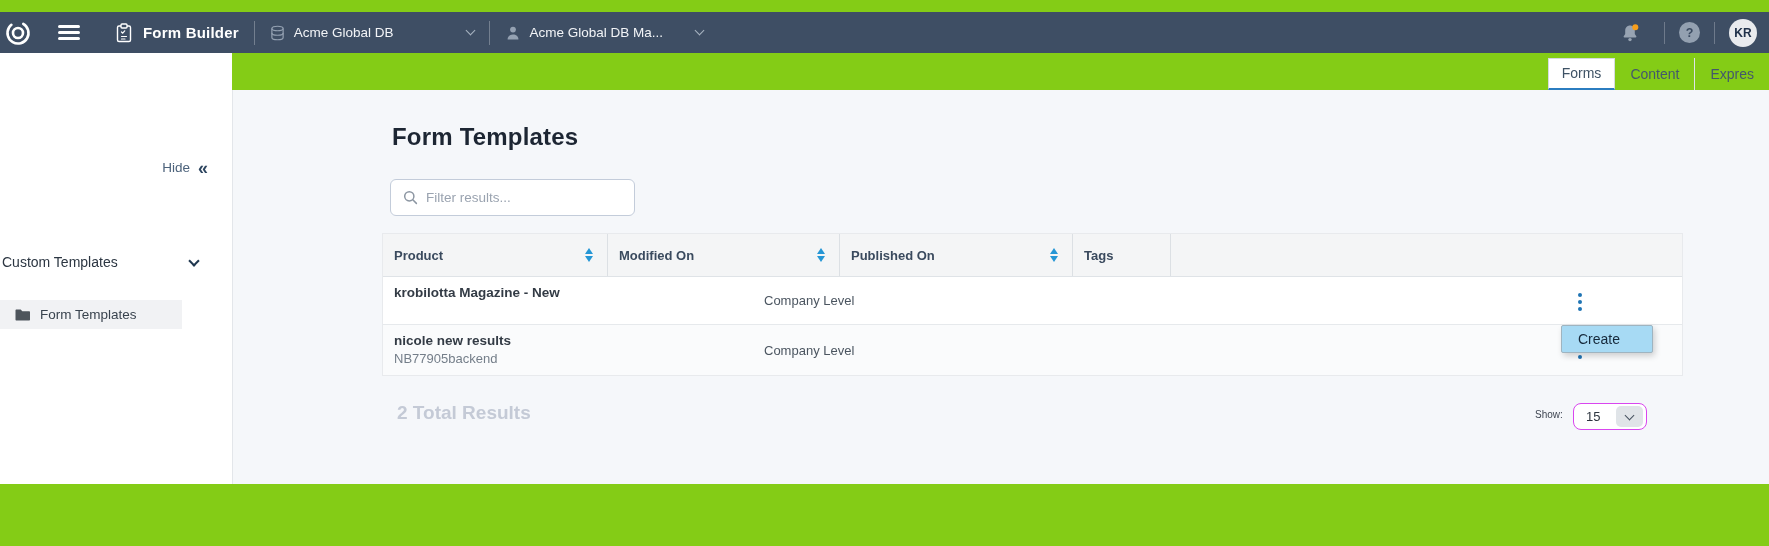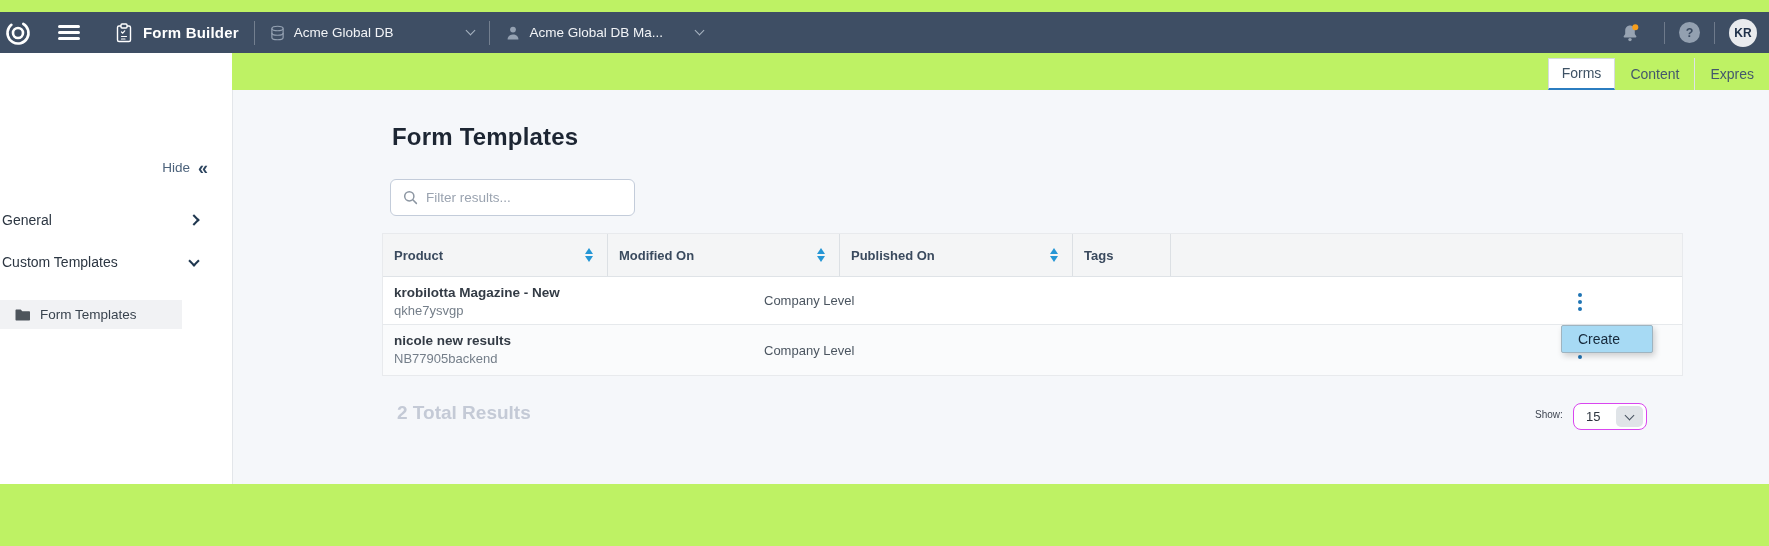--- a/index.html
+++ b/index.html
@@ -1,17 +1,17 @@
 <!DOCTYPE html>
 <html><head>
 <meta charset="utf-8">
 <style>
   * { margin:0; padding:0; box-sizing:border-box; }
   html,body { width:1769px; height:546px; background:#ffffff; font-family:"Liberation Sans", sans-serif; }
-  .page { position:relative; width:1769px; height:546px; overflow:hidden; background:#bef264; }
+  .page { position:relative; width:1769px; height:546px; overflow:hidden; background:#84cc16; }
 
   
   .navbar { position:absolute; left:0; top:12px; width:1769px; height:41px; background:#3e4e64; display:flex; align-items:center; }
   .nav-left { display:flex; align-items:center; padding-left:5px; }
   .logo { width:26px; height:26px; margin-right:27px; cursor:pointer; }
   .hamburger { width:22px; height:15px; display:flex; flex-direction:column; justify-content:space-between; margin-right:35px; cursor:pointer; }
   .hamburger i { display:block; height:3px; border-radius:2px; background:#fff; }
   .app-group { display:flex; align-items:center; gap:10px; }
   .app-title { color:#ffffff; font-weight:bold; font-size:15px; letter-spacing:.2px; }
   .nav-sep { width:1px; height:24px; background:rgba(255,255,255,.28); margin:0 15px; }
@@ -145,24 +145,20 @@
     <div class="tab active">Forms</div>
     <div class="tab mid">Content</div>
     <div class="tab">Expres</div>
   </div>
 
   <div class="sidebar">
     <div class="hide-ctl">
       <span class="hide-label">Hide</span>
       <span class="hide-chev">«</span>
     </div>
-    <div class="side-row row-general">
-      <span>General</span>
-      <span class="rchev chev-right"></span>
-    </div>
     <div class="side-row row-custom">
       <span>Custom Templates</span>
       <span class="rchev chev-down"></span>
     </div>
     <div class="side-selected">
       <svg width="16" height="14" viewBox="0 0 16 14">
         <path d="M0.5 2.5 c0-.6.4-1 1-1 h4.2 l1.6 1.8 h6.7 c.6 0 1 .4 1 1 v7.2 c0 .6-.4 1-1 1 H1.5 c-.6 0-1-.4-1-1 z" fill="#4e555c"></path>
       </svg>
       <span>Form Templates</span>
     </div>
@@ -205,21 +201,20 @@
         </div>
         <div class="th c5 divided">
           <span>Tags</span>
         </div>
         <div class="th c6"></div>
       </div>
 
       <div class="trow">
         <div class="name-cell c1">
           <div class="name-main">krobilotta Magazine - New</div>
-          <div class="name-sub">qkhe7ysvgp</div>
         </div>
         <div class="plain-cell c2">Company Level</div>
         <div class="plain-cell c3"></div>
         <div class="plain-cell c4"></div>
         <div class="plain-cell c5"></div>
         <div class="actions-cell c6">
           <div class="kebab">
               <i></i>
               <i></i>
               <i></i>

